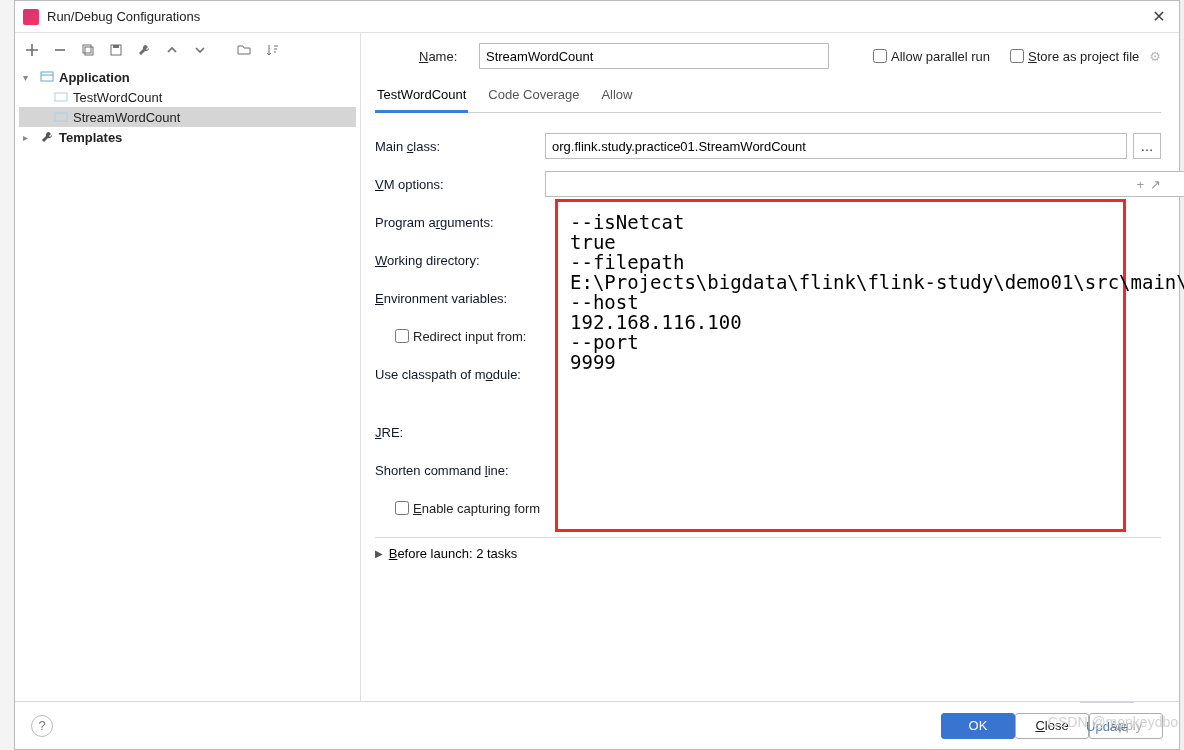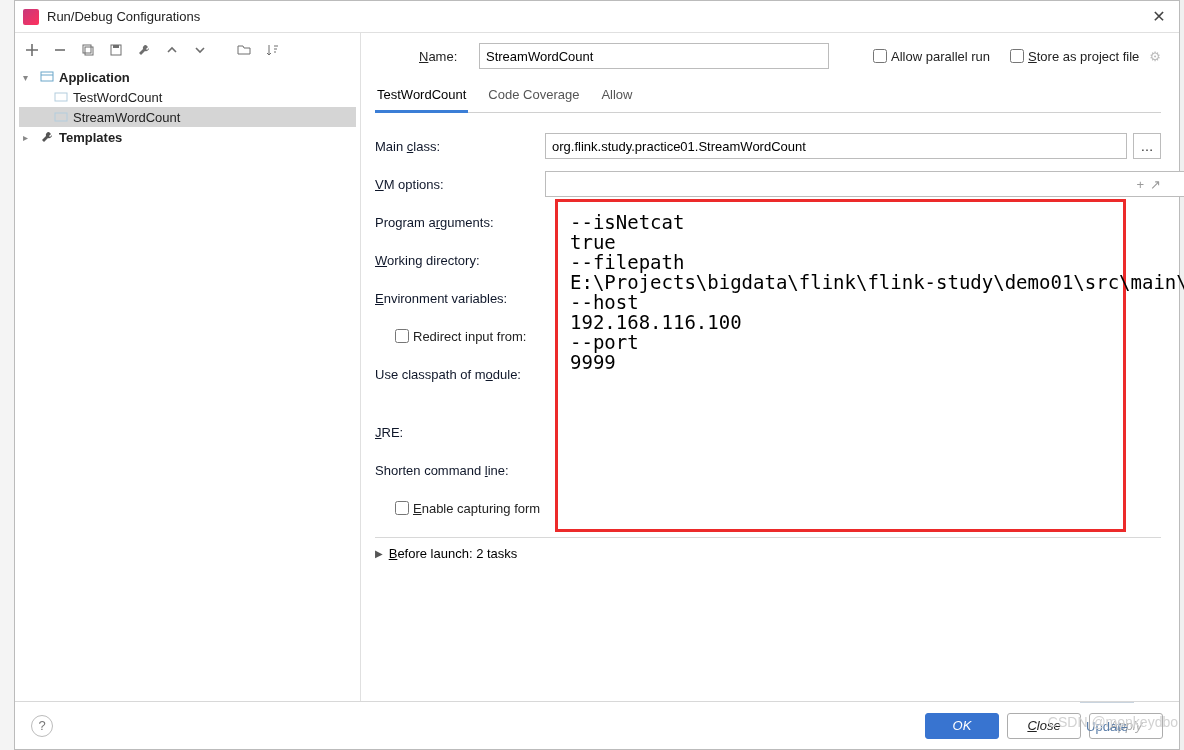--- a/index.html
+++ b/index.html
@@ -42,21 +42,21 @@
 .input-box { flex: 1; height: 26px; border: 1px solid #bcbcbc; padding: 0 6px; background: #fff; }
 .browse-btn { width: 28px; height: 26px; border: 1px solid #bcbcbc; margin-left: 6px; background: #fff; display: flex; align-items: center; justify-content: center; cursor: pointer; }
 .vm-row .input-box { position: relative; }
 .vm-icons { display: flex; gap: 6px; color: #9a9a9a; margin-left: -48px; z-index: 2; }
 .section-divider { border-top: 1px solid #d8d8d8; margin: 10px 0 8px 0; }
 .before-launch { display: flex; align-items: center; gap: 6px; color: #000; cursor: pointer; }
 .before-launch .tri { font-size: 10px; color: #555; }
 .floating-box { position: absolute; left: 555px; top: 199px; right: 58px; height: 333px; background: #fff; border: 3px solid #ec2a2a; padding: 10px 12px; font-family: Consolas, monospace; font-size: 19px; color: #000; line-height: 20px; white-space: pre; z-index: 50; }
 .footer { height: 48px; border-top: 1px solid #d8d8d8; display: flex; align-items: center; padding: 0 16px; }
 .help-icon { width: 22px; height: 22px; border: 1px solid #bcbcbc; border-radius: 50%; display: flex; align-items: center; justify-content: center; color: #777; cursor: pointer; }
-.footer-btns { margin-left: auto; display: flex; gap: 8px; font-style: italic; }
+.footer-btns { margin-left: auto; display: flex; gap: 0; }
 .btn { min-width: 74px; height: 26px; border: 1px solid #adadad; background: #fff; border-radius: 3px; display: flex; align-items: center; justify-content: center; cursor: pointer; padding: 0 14px; }
 .btn.primary { background: #3874d0; border-color: #3874d0; color: #fff; }
 .btn.disabled { color: #aaa; cursor: default; }
 .left-strip { position: absolute; left: 0; top: 0; width: 14px; height: 100%; background: #f4f4f4; color: #b0b0b0; font-size: 10px; writing-mode: vertical-rl; display:flex; align-items:center; justify-content:center; }
 .watermark { position: absolute; right: 6px; bottom: 20px; color: #d2d2d2; font-size: 14px; z-index: 100; }
 .update-tag { position: absolute; right: 50px; bottom: 0; color: #5a7da8; font-size: 13px; border-top: 1px solid #c9d4df; padding: 16px 6px; }
 u { text-decoration: underline; }
 </style>
 </head>
 <body>

